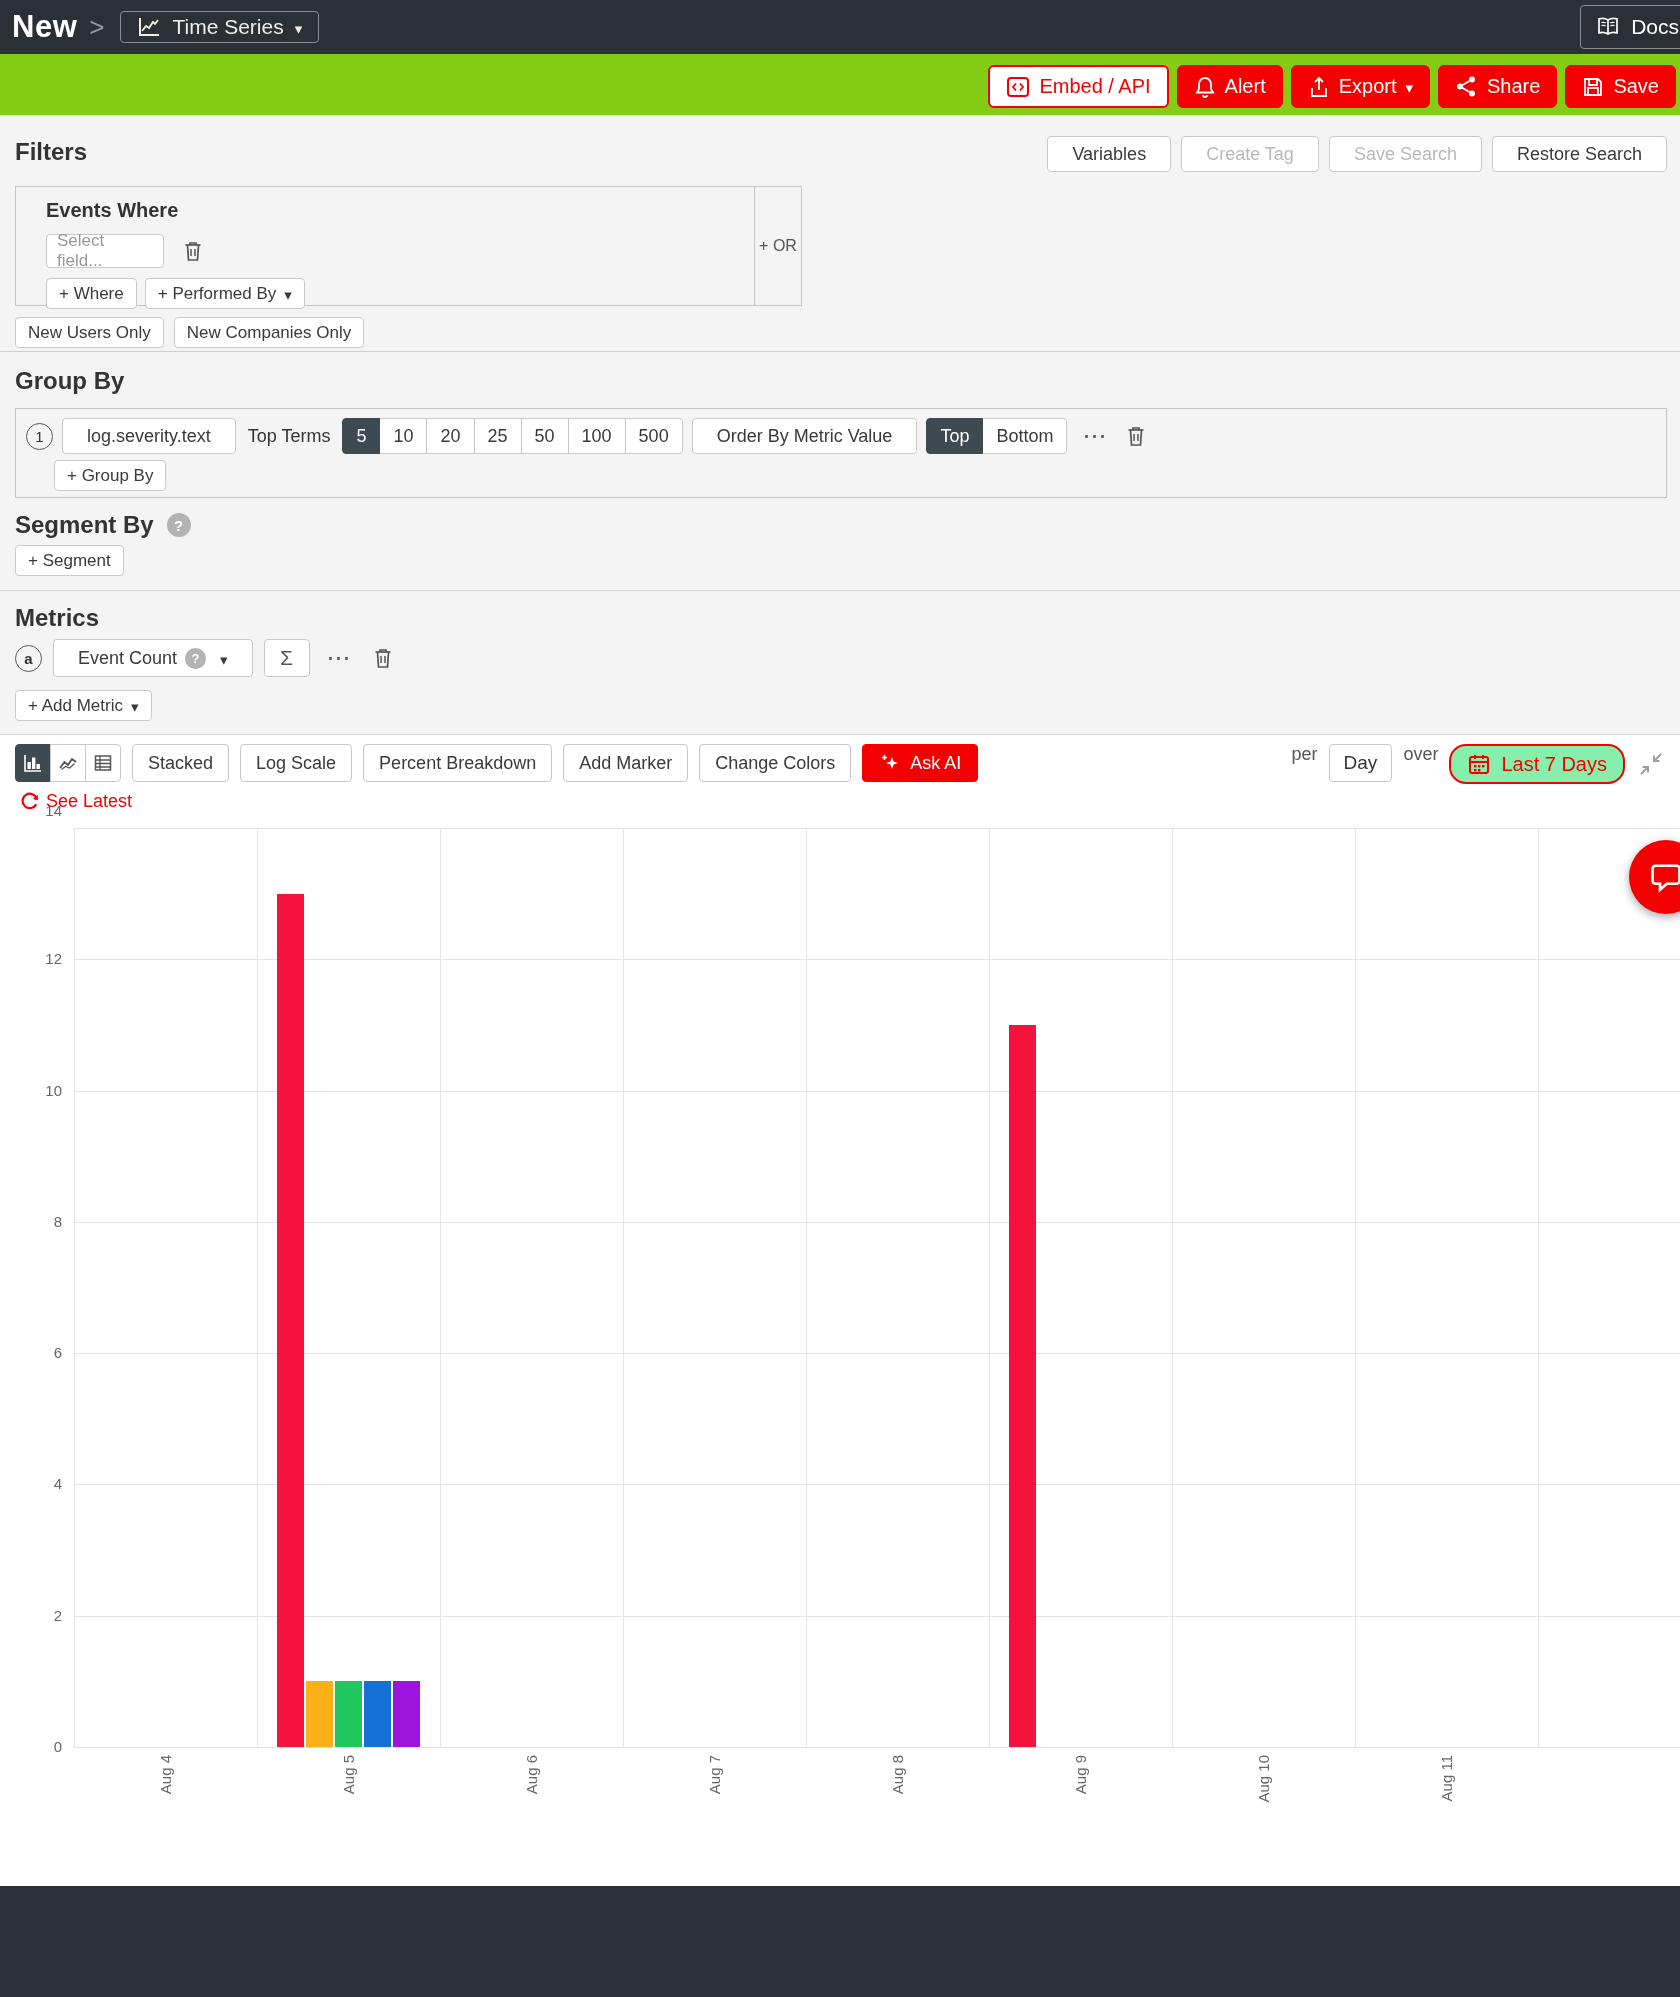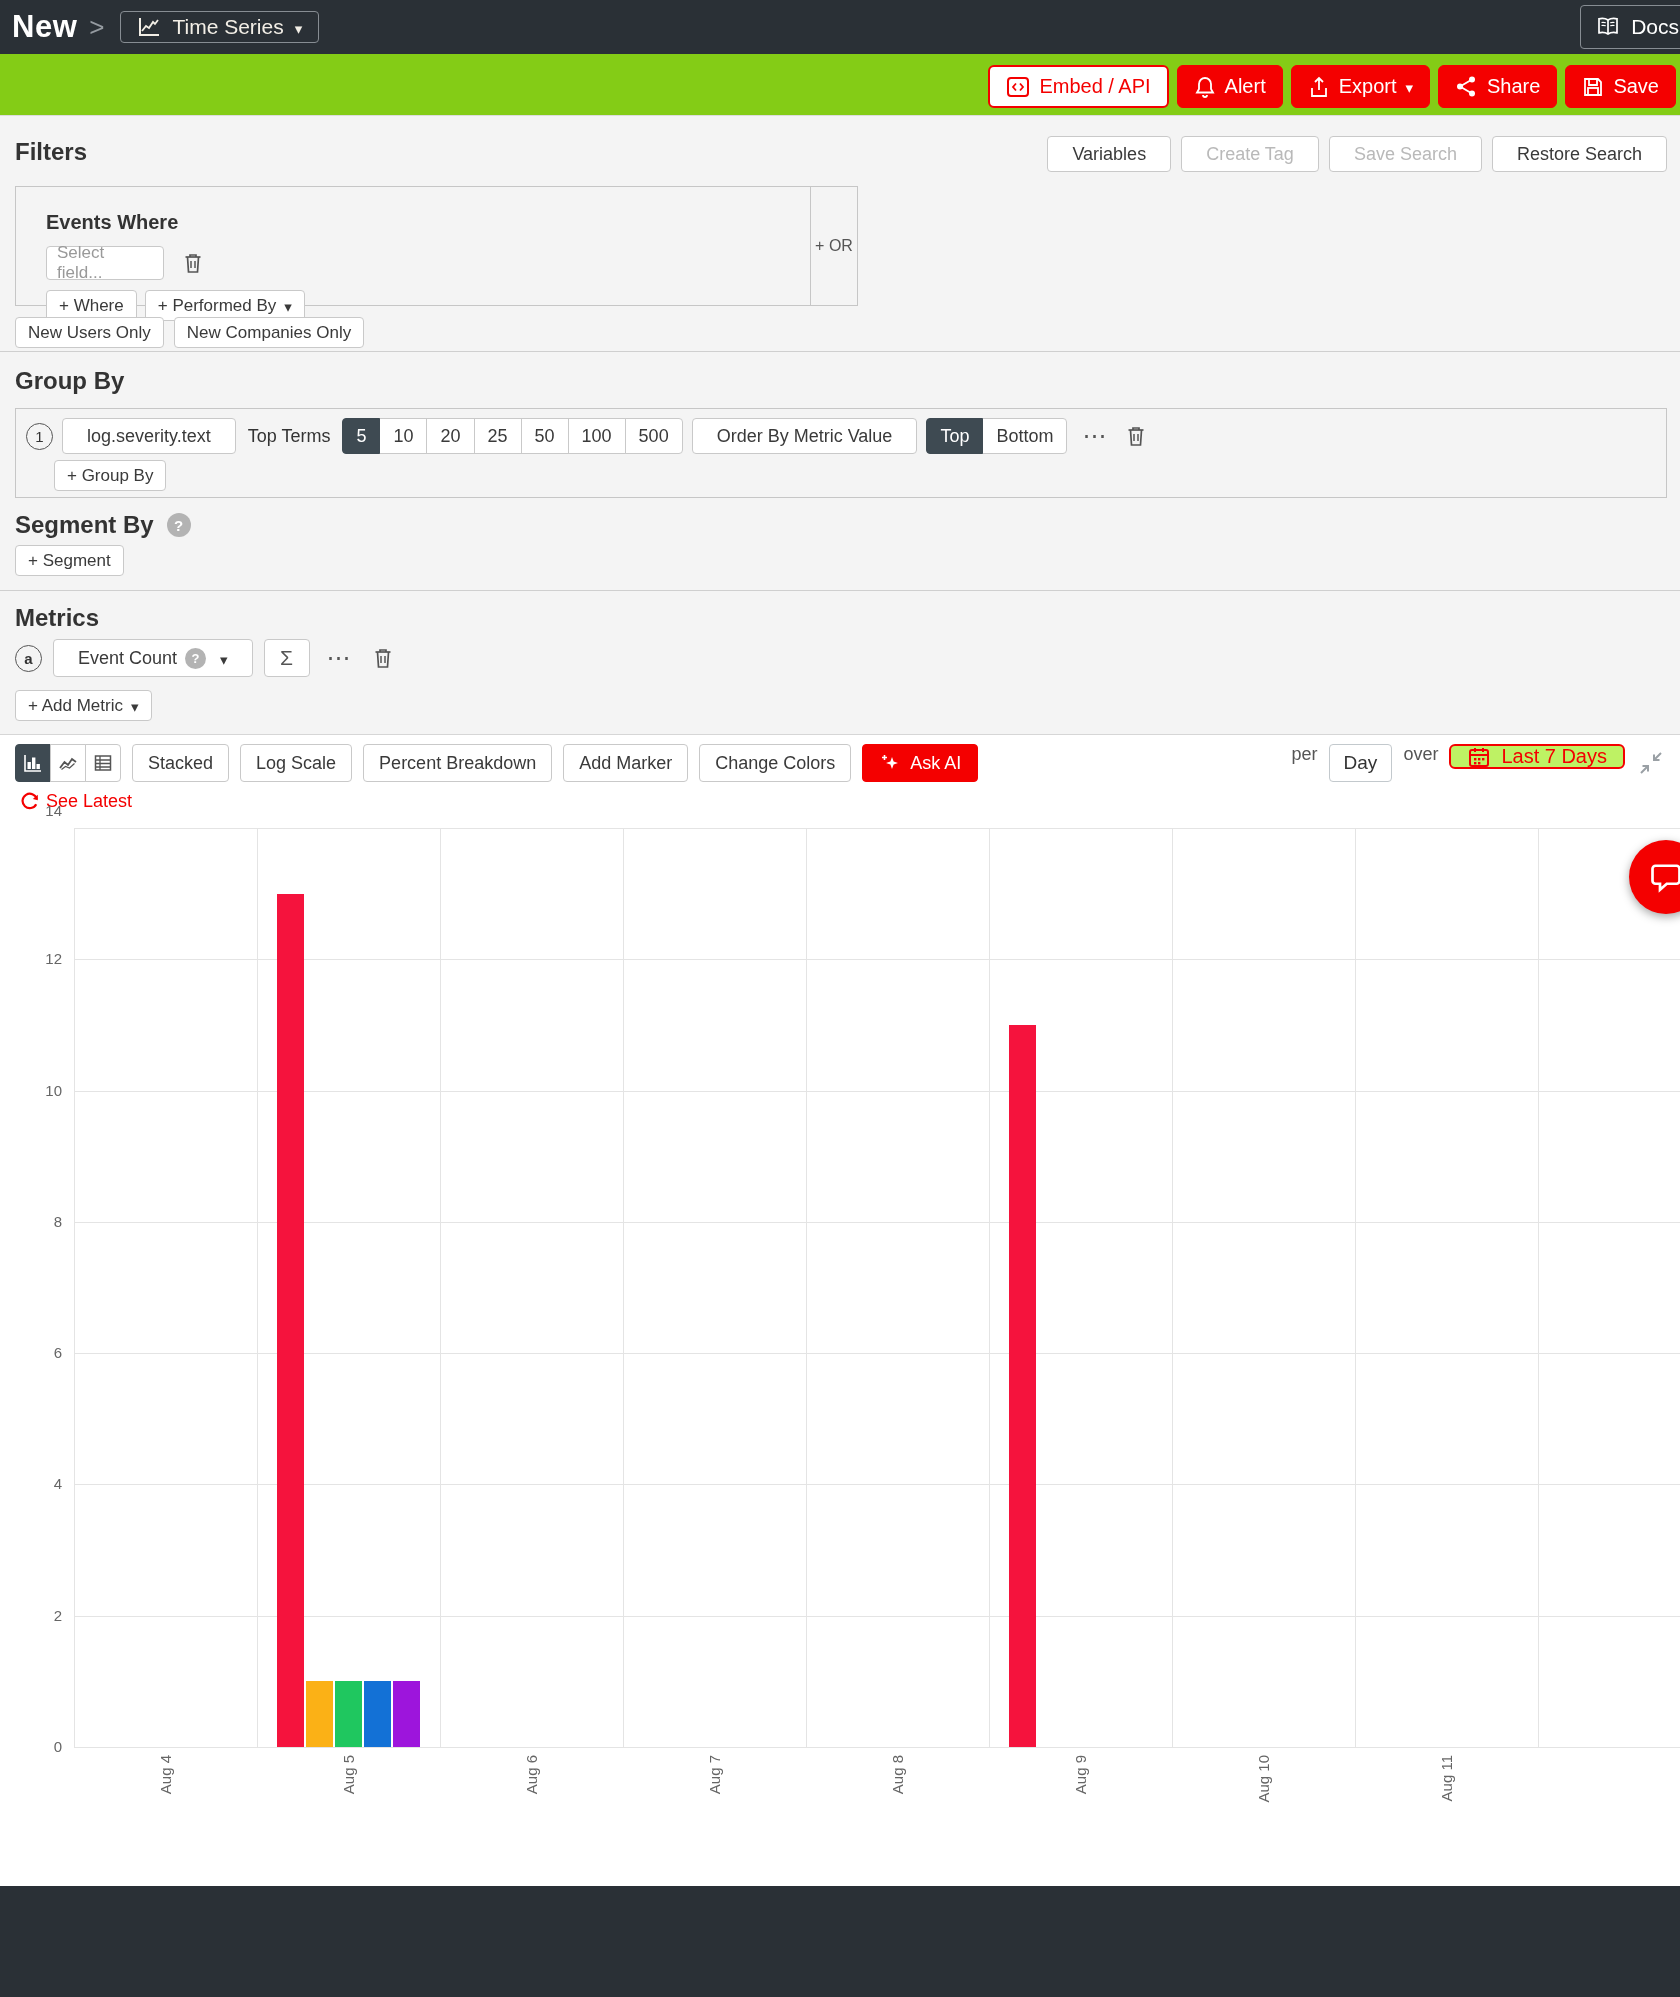--- a/index.html
+++ b/index.html
@@ -38,21 +38,21 @@
   .cfg-btn { display:inline-flex; align-items:center; gap:8px; height:36px; padding:0 24px;
              background:#fff; border:1px solid #c9c9c9; border-radius:4px; font-size:18px;
              color:#3a3a3a; cursor:pointer; white-space:nowrap; }
   .cfg-btn.small { height:31px; font-size:17px; padding:0 12px; }
   .cfg-btn.disabled { color:#b9b9b9; cursor:default; }
 
   #filters-title { position:absolute; left:15px; top:22px; }
   #filters-toolbar { position:absolute; right:13px; top:20px; display:flex; gap:10px; }
 
   .events-wrap { position:absolute; left:15px; top:70px; display:flex; }
-  .events-panel { width:796px; height:120px; border:1px solid #c6c6c6; padding:24px 0 0 30px; }
+  .events-panel { width:740px; height:120px; border:1px solid #c6c6c6; padding:12px 0 0 30px; }
   .events-title { font-size:20px; font-weight:bold; color:#333; }
   .events-row1 { display:flex; align-items:center; gap:16px; margin-top:12px; }
   .select-field { width:118px; height:34px; background:#fff; border:1px solid #c9c9c9;
                   border-radius:4px; display:flex; align-items:center; padding:0 10px;
                   font-size:17px; color:#999; }
   .events-row2 { display:flex; gap:8px; margin-top:10px; }
   .or-cell { width:47px; height:120px; border:1px solid #c6c6c6; border-left:none;
              display:flex; align-items:center; justify-content:center; font-size:16px; color:#555; }
 
   #quick-filters { position:absolute; left:15px; top:201px; display:flex; gap:10px; }
@@ -95,21 +95,21 @@
   .mode-cell:last-child { border-radius:0 4px 4px 0; }
   .mode-on { background:#3e4a52; border-color:#3e4a52; }
   .tool-btn { height:38px; padding:0 15px; background:#fff; border:1px solid #c9c9c9; border-radius:4px;
               display:flex; align-items:center; font-size:18px; color:#3a3a3a; cursor:pointer; white-space:nowrap; }
   .askai-btn { height:38px; padding:0 16px; background:#f40000; border:1px solid #f40000; border-radius:4px;
                color:#fff; font-size:18px; font-weight:500; display:flex; align-items:center; gap:9px; cursor:pointer; }
   #chart-toolbar-right { position:absolute; right:14px; top:8px; display:flex; gap:11px; }
   .muted-label { font-size:18px; color:#555; }
   .day-btn { height:38px; padding:0 14px; background:#fff; border:1px solid #c3c9cd; border-radius:4px;
              display:flex; align-items:center; font-size:19px; color:#333; cursor:pointer; }
-  .range-btn { height:25px; padding:0 16px; background:#bef264; border:2px solid #f40000; border-radius:6px;
+  .range-btn { height:40px; padding:0 16px; background:#86efac; border:2px solid #f40000; border-radius:17px;
                color:#f40000; font-size:20px; display:flex; align-items:center; gap:10px; cursor:pointer; }
   #see-latest { position:absolute; left:20px; top:55px; display:flex; align-items:center; gap:7px;
                 color:#f40000; font-size:18px; cursor:pointer; }
 
   #plot { position:absolute; inset:0; }
   .hgrid, .vgrid { position:absolute; background:#e4e4e4; }
   .hgrid { height:1px; }
   .vgrid { width:1px; }
   .ytick { position:absolute; width:62px; text-align:right; font-size:15px; color:#666; }
   .bar { position:absolute; }

